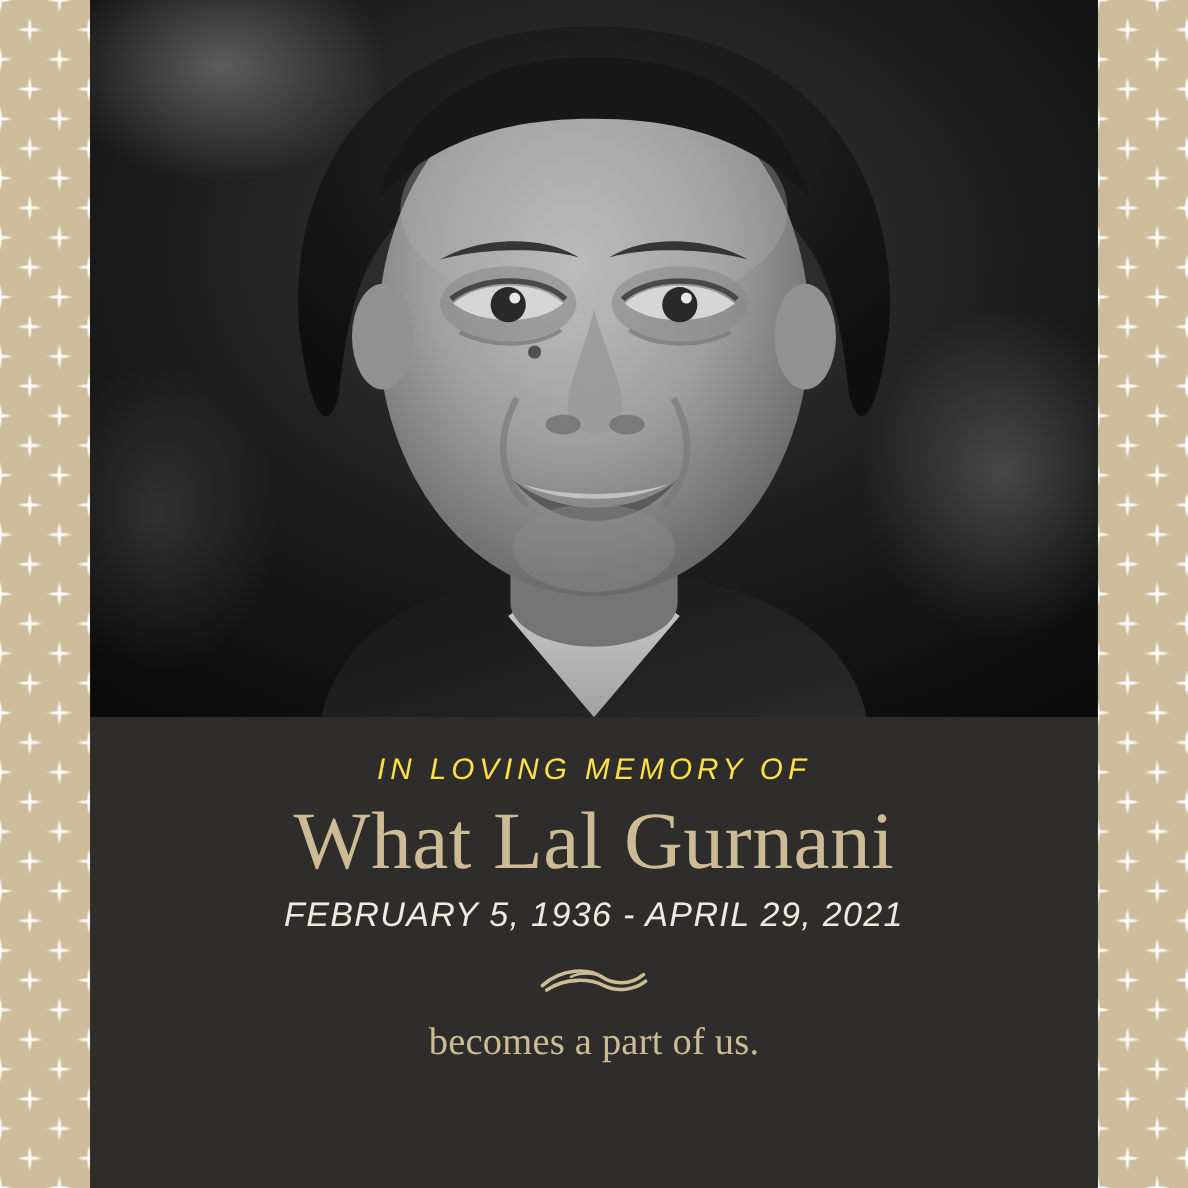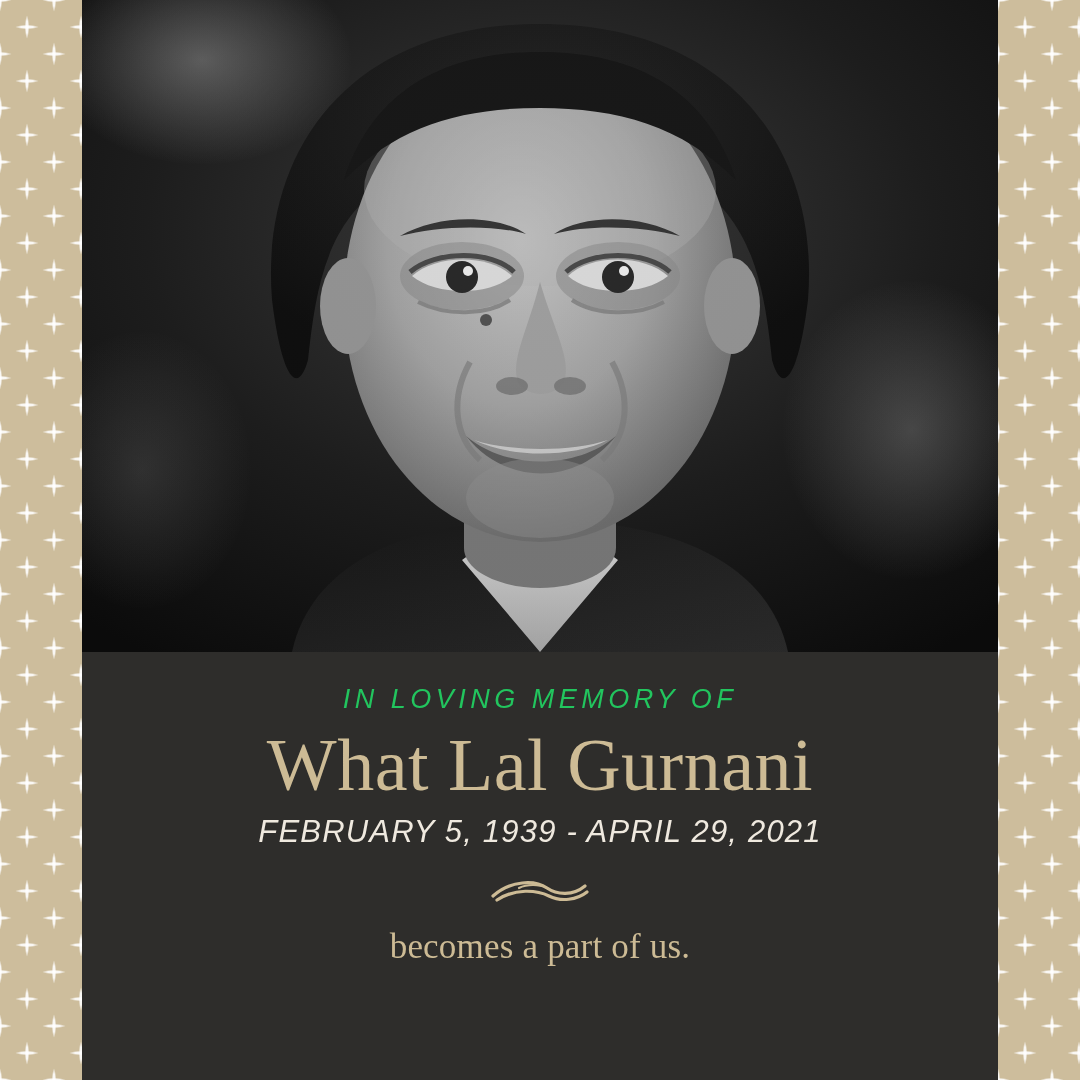--- a/index.html
+++ b/index.html
@@ -79,21 +79,21 @@
     top: 652px;
     width: 916px;
     height: 428px;
     background: #2e2d2b;
     text-align: center;
     box-sizing: border-box;
     padding: 30px 40px 0 40px;
   }
 
   .eyebrow {
-    color: #22c55e;
+    color: #fde047;
     font-family: "Liberation Sans", sans-serif;
     font-style: italic;
     font-weight: 400;
     font-size: 27px;
     letter-spacing: 4.5px;
     margin: 0 0 4px 0;
     line-height: 1.3;
   }
 
   .name {
@@ -231,21 +231,21 @@
 
         <circle cx="404" cy="320" r="6" fill="#5c544d"></circle>
 
         <rect width="916" height="652" fill="url(#bgGrad)" opacity="0.12"></rect>
       </svg>
     </div>
 
     <div class="memorial">
       <p class="eyebrow">IN LOVING MEMORY OF</p>
       <h1 class="name">What Lal Gurnani</h1>
-      <p class="dates">FEBRUARY 5, 1939 - APRIL 29, 2021</p>
+      <p class="dates">FEBRUARY 5, 1936 - APRIL 29, 2021</p>
 
       <svg class="divider" viewBox="0 0 110 34" xmlns="http://www.w3.org/2000/svg" aria-hidden="true">
         <path d="M8 22 C26 6 50 6 62 14 C72 21 88 22 100 12" fill="none" stroke="#cdbb95" stroke-width="3.2" stroke-linecap="round"></path>
         <path d="M12 26 C30 14 52 16 64 22 C76 28 92 26 102 18" fill="none" stroke="#cdbb95" stroke-width="3.2" stroke-linecap="round"></path>
         <path d="M62 14 C54 10 42 10 34 14" fill="none" stroke="#cdbb95" stroke-width="2.2" stroke-linecap="round"></path>
       </svg>
 
       <div class="quote">
         <span class="quote-line">becomes a part of us.</span>
       </div>

